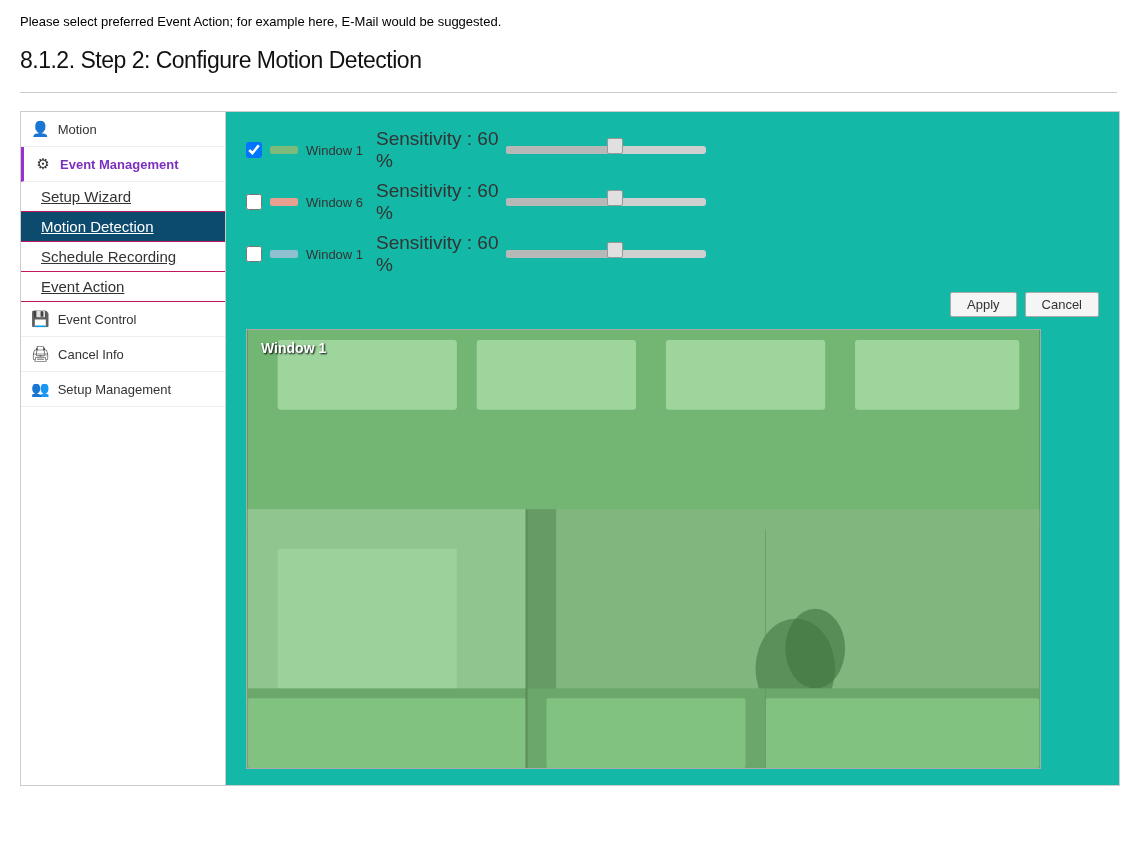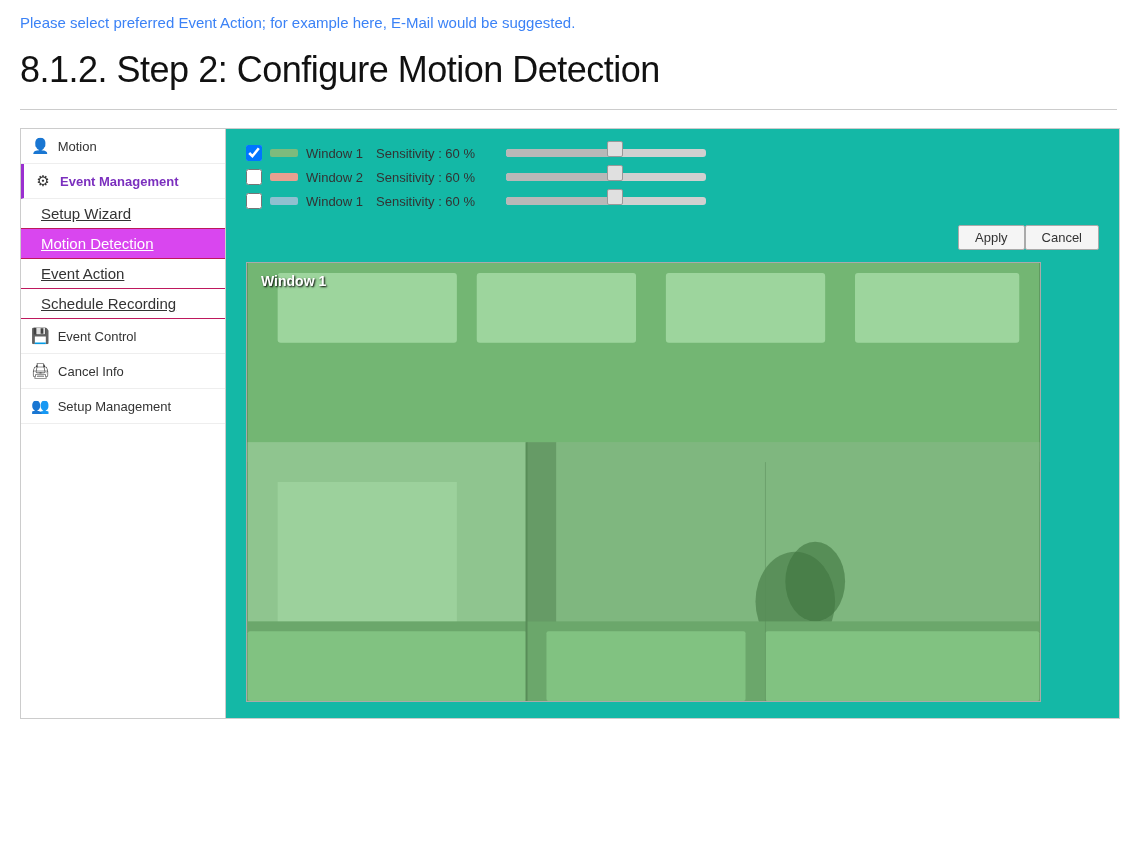--- a/index.html
+++ b/index.html
@@ -7,27 +7,27 @@
       font-family: Arial, sans-serif;
       background: #fff;
       color: #222;
       font-size: 14px;
     }
     .page-wrapper {
       padding: 10px 20px 20px 20px;
       max-width: 1137px;
     }
     .intro-text {
-      font-size: 15px;
-      color: #3b82f6;
+      font-size: 13px;
+      color: #000000;
       margin-bottom: 18px;
       margin-top: 4px;
     }
     .section-title {
-      font-size: 36px;
+      font-size: 23px;
       font-weight: 300;
       color: #111;
       margin-bottom: 18px;
       letter-spacing: -0.5px;
     }
     .divider {
       border: none;
       border-top: 1px solid #ccc;
       margin-bottom: 18px;
     }
@@ -65,21 +65,21 @@
     .sidebar-sub-item {
       padding: 6px 12px 6px 20px;
       font-size: 15px;
       color: #333;
       cursor: pointer;
       border-bottom: 1px solid #be185d;
       background: #fff;
       text-decoration: underline;
     }
     .sidebar-sub-item.active {
-      background: #d946ef;
+      background: #0c4a6e;
       color: #fff;
     }
     
     .main-content {
       flex: 1;
       padding: 16px 20px;
       background: #14b8a6;
     }
     
     .windows-table {
@@ -102,28 +102,29 @@
       margin-right: 8px;
       border-radius: 2px;
     }
     .window-label {
       width: 70px;
       font-size: 13px;
       color: #333;
     }
     .sensitivity-label {
       width: 130px;
-      font-size: 13px;
+      font-size: 19px;
       color: #333;
     }
     
     .buttons-row {
       display: flex;
       justify-content: flex-end;
       margin-bottom: 12px;
+      gap: 8px;
     }
     .btn {
       padding: 4px 16px;
       font-size: 13px;
       border: 1px solid #aaa;
       background: #f5f5f5;
       cursor: pointer;
       border-radius: 2px;
       color: #333;
     }
@@ -199,22 +200,22 @@
     <div class="sidebar-item">
           <span class="icon">👤</span>
           <span>Motion</span>
         </div>
         <div class="sidebar-item active-parent" style="border-left: 3px solid rgb(155, 48, 208);">
           <span class="icon">⚙</span>
           <span style="color: rgb(123, 47, 190); font-weight: bold; text-align: center;">Event Management</span>
         </div>
         <div class="sidebar-sub-item">Setup Wizard</div>
         <div class="sidebar-sub-item active">Motion Detection</div>
+        <div class="sidebar-sub-item">Schedule Recording</div>
         <div class="sidebar-sub-item">Event Action</div>
-        <div class="sidebar-sub-item">Schedule Recording</div>
         <div class="sidebar-item">
           <span class="icon">💾</span>
           <span>Event Control</span>
         </div>
         <div class="sidebar-item">
           <span class="icon">🖨</span>
           <span>Cancel Info</span>
         </div>
         <div class="sidebar-item">
           <span class="icon">👥</span>
@@ -233,21 +234,21 @@
             <div class="slider-container">
               <div class="slider-track">
                 <div class="slider-filled" style="width: 55%;"></div>
               </div>
               <div class="slider-thumb" style="left: 101.2px;"></div>
             </div>
           </div>
           <div class="window-row">
             <input type="checkbox" class="window-checkbox" style="">
             <div class="window-color-bar" style="background: rgb(232, 160, 144);"></div>
-            <div class="window-label">Window 2</div>
+            <div class="window-label">Window 6</div>
             <div class="sensitivity-label">Sensitivity : 60 %</div>
             <div class="slider-container">
               <div class="slider-track">
                 <div class="slider-filled" style="width: 55%;"></div>
               </div>
               <div class="slider-thumb" style="left: 101.2px;"></div>
             </div>
           </div>
           <div class="window-row">
             <input type="checkbox" class="window-checkbox" style="">

